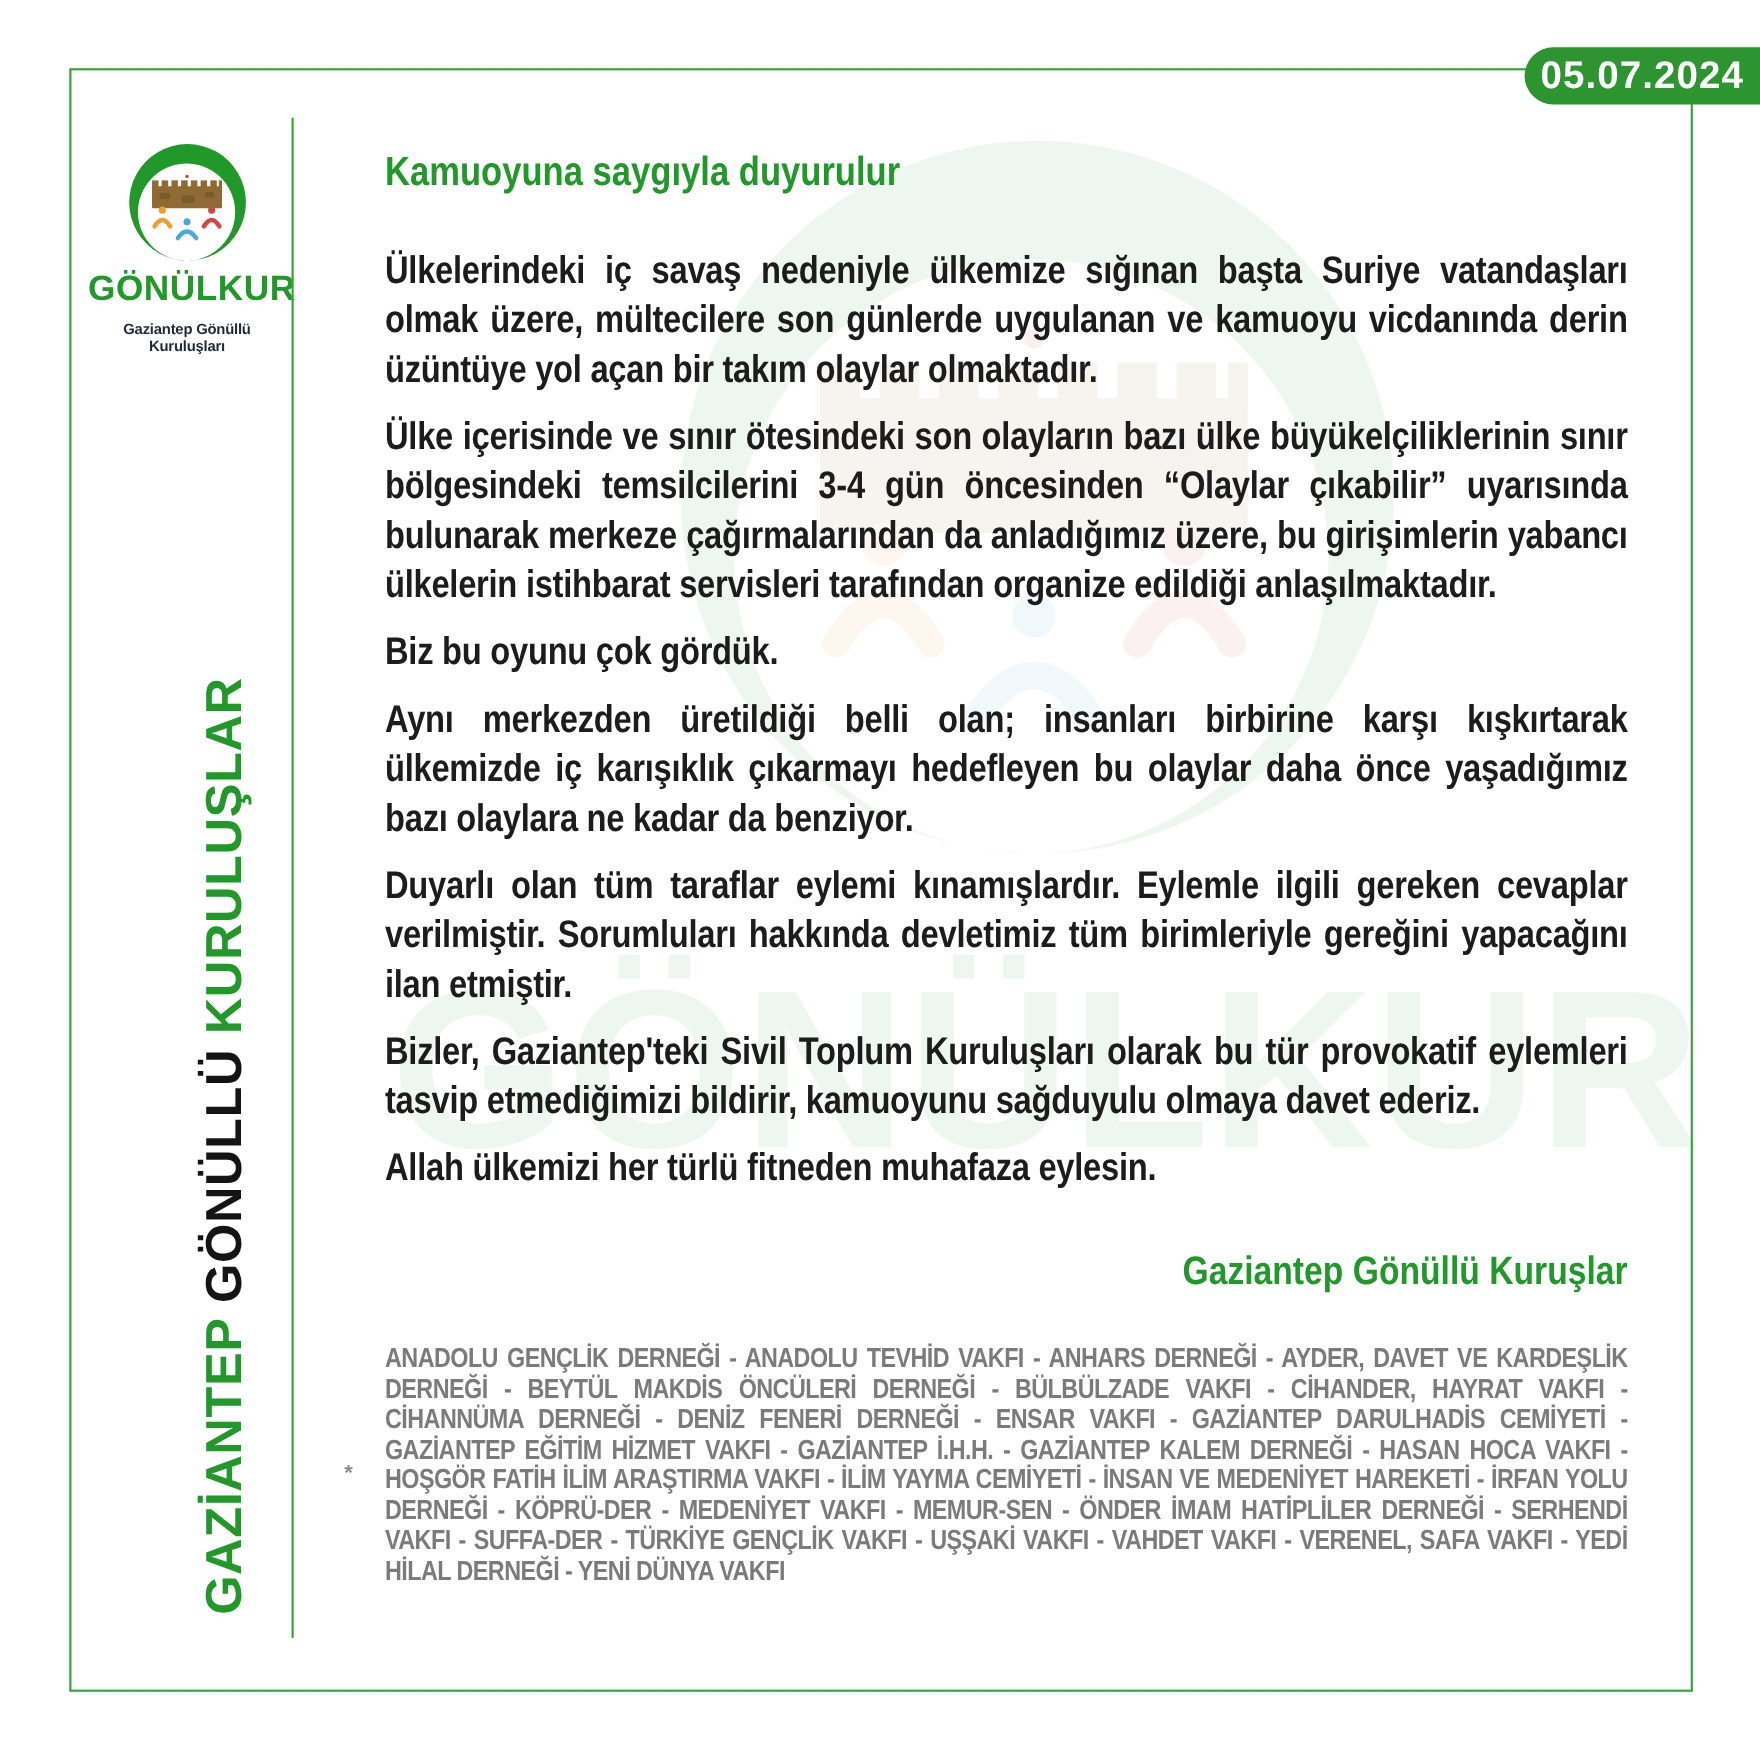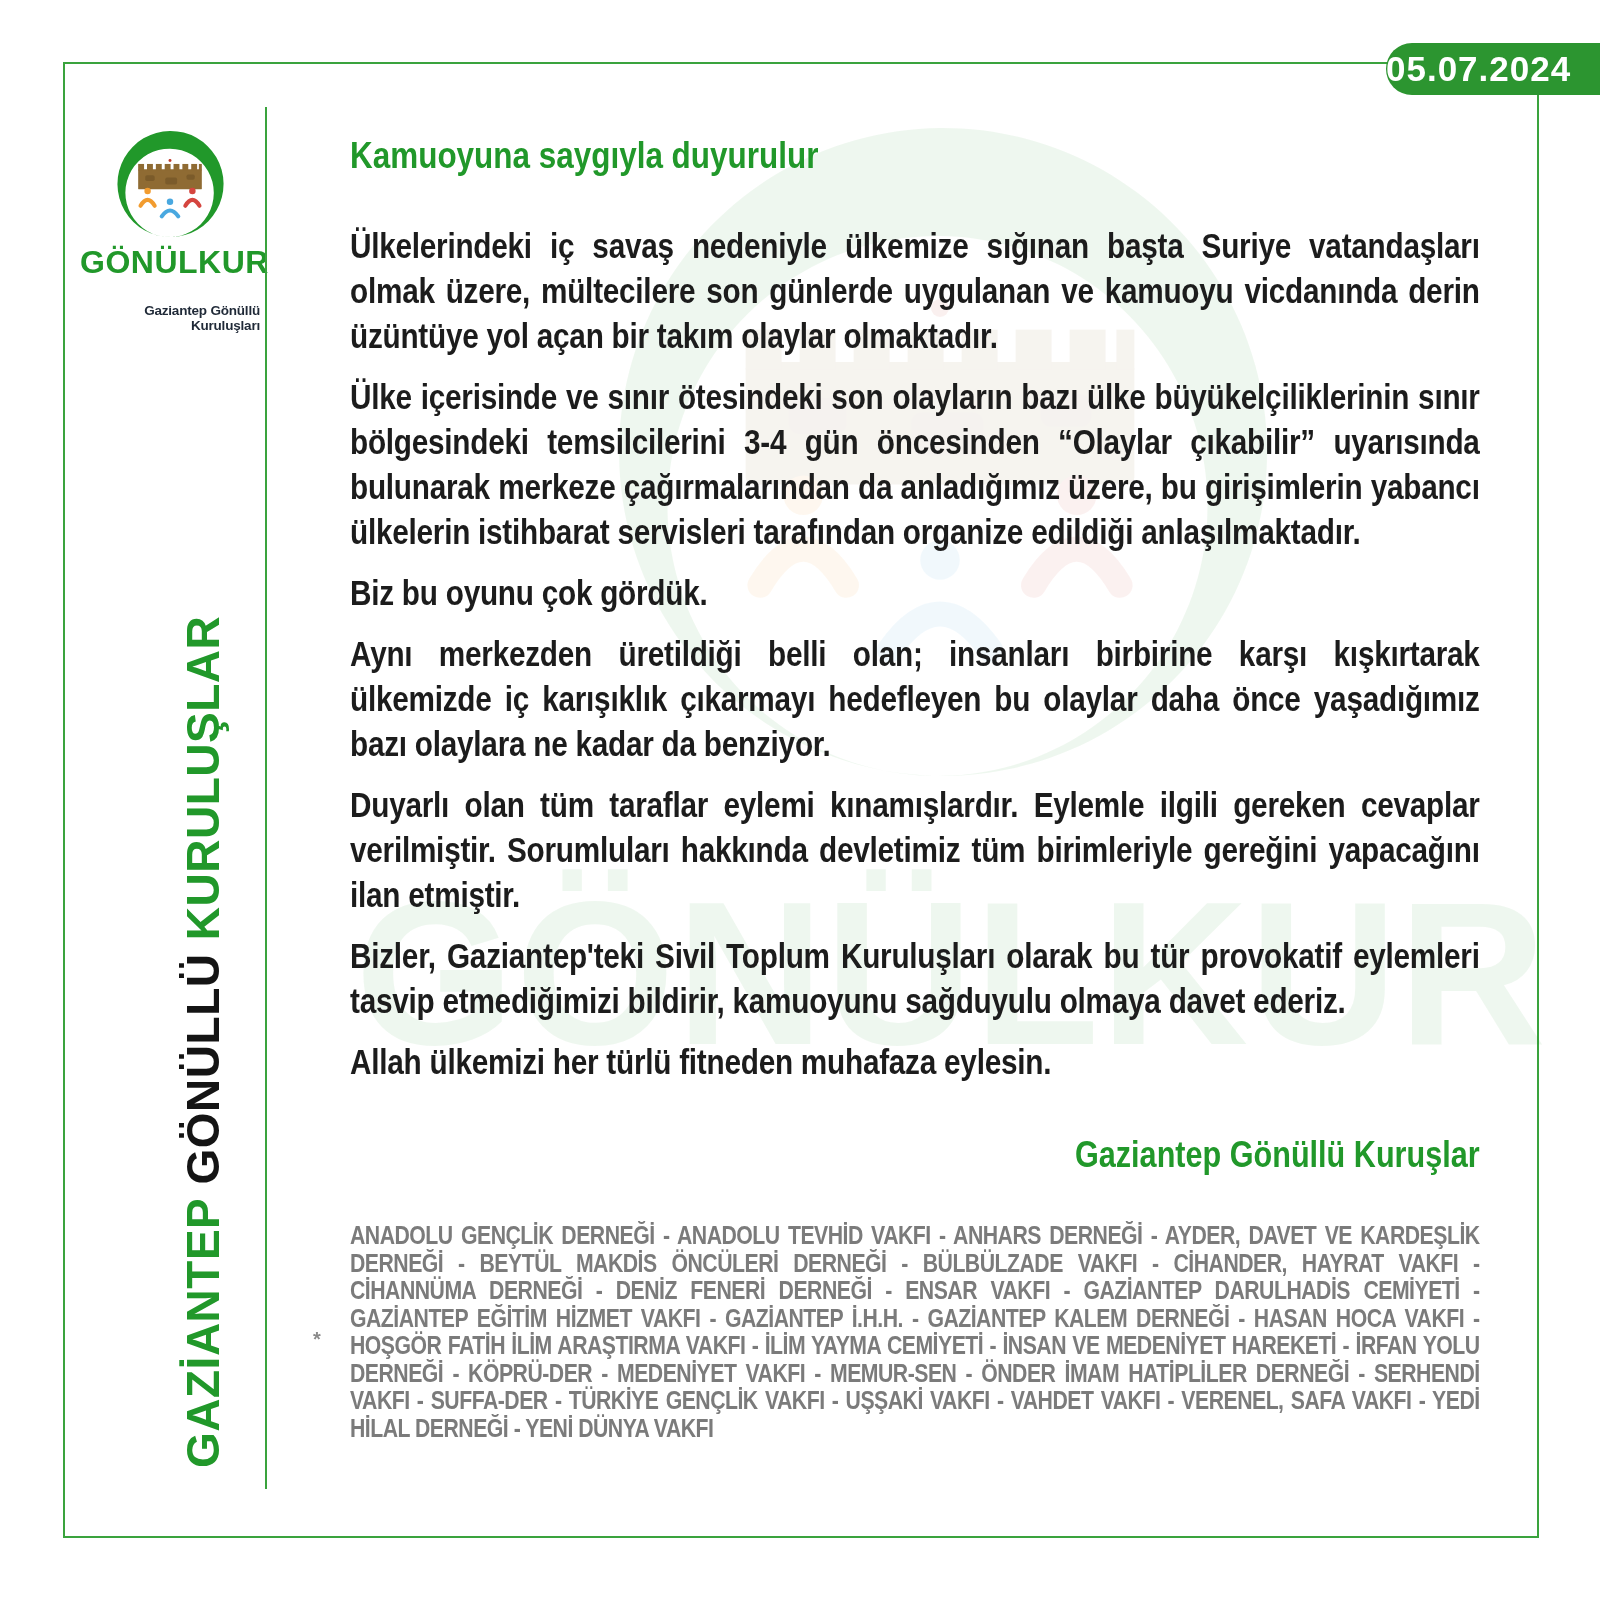--- a/index.html
+++ b/index.html
@@ -8,28 +8,28 @@
   :root{
     --accent-green:#21982a; --border-green:#3aa33d; --badge-bg:#2c9530; --badge-text:#ffffff;
     --body-text:#1c1c1c; --org-text:#7b7b7b; --logo-subtitle:#1f2937;
     --castle-tan:#8f6b33; --figure-orange:#f29c2f; --figure-blue:#49a8e0; --figure-red:#d5453f;
   }
 
   .frame{position:absolute;left:63px;top:62px;right:61px;bottom:62px;border:2px solid var(--border-green);}
 
   .date-badge{position:absolute;top:43px;right:0;width:214px;height:52px;background:var(--badge-bg);
     border-radius:26px 0 0 26px;color:var(--badge-text);font-weight:700;font-size:35px;line-height:52px;
-    text-align:left;letter-spacing:1px;z-index:3;}
+    text-align:center;letter-spacing:1px;z-index:3;}
 
   .v-divider{position:absolute;left:265px;top:107px;width:2px;height:1382px;background:var(--border-green);z-index:2;}
 
   .logo-block{position:absolute;left:80px;top:128px;width:180px;text-align:center;z-index:2;}
   .logo-block svg{display:block;margin:0 auto;}
   .logo-title{margin-top:4px;font-size:32px;font-weight:700;color:var(--accent-green);letter-spacing:.5px;}
-  .logo-subtitle{margin-top:22px;font-size:13.5px;font-weight:700;color:var(--logo-subtitle);letter-spacing:-.2px;text-align:right;}
+  .logo-subtitle{margin-top:11px;font-size:13.5px;font-weight:700;color:var(--logo-subtitle);letter-spacing:-.2px;}
 
   .vertical-title{position:absolute;left:176px;top:1468px;width:820px;transform:rotate(-90deg);
     transform-origin:0 0;font-size:46px;font-weight:700;white-space:nowrap;letter-spacing:.5px;z-index:2;}
   .vertical-title .green{color:var(--accent-green);}
   .vertical-title .dark{color:#141414;}
 
   .watermark{position:absolute;z-index:0;opacity:.07;pointer-events:none;}
   .wm-crescent{left:580px;top:110px;}
   .wm-text{left:355px;top:855px;width:1190px;font-size:205px;font-weight:700;color:var(--accent-green);
     white-space:nowrap;letter-spacing:1px;}

